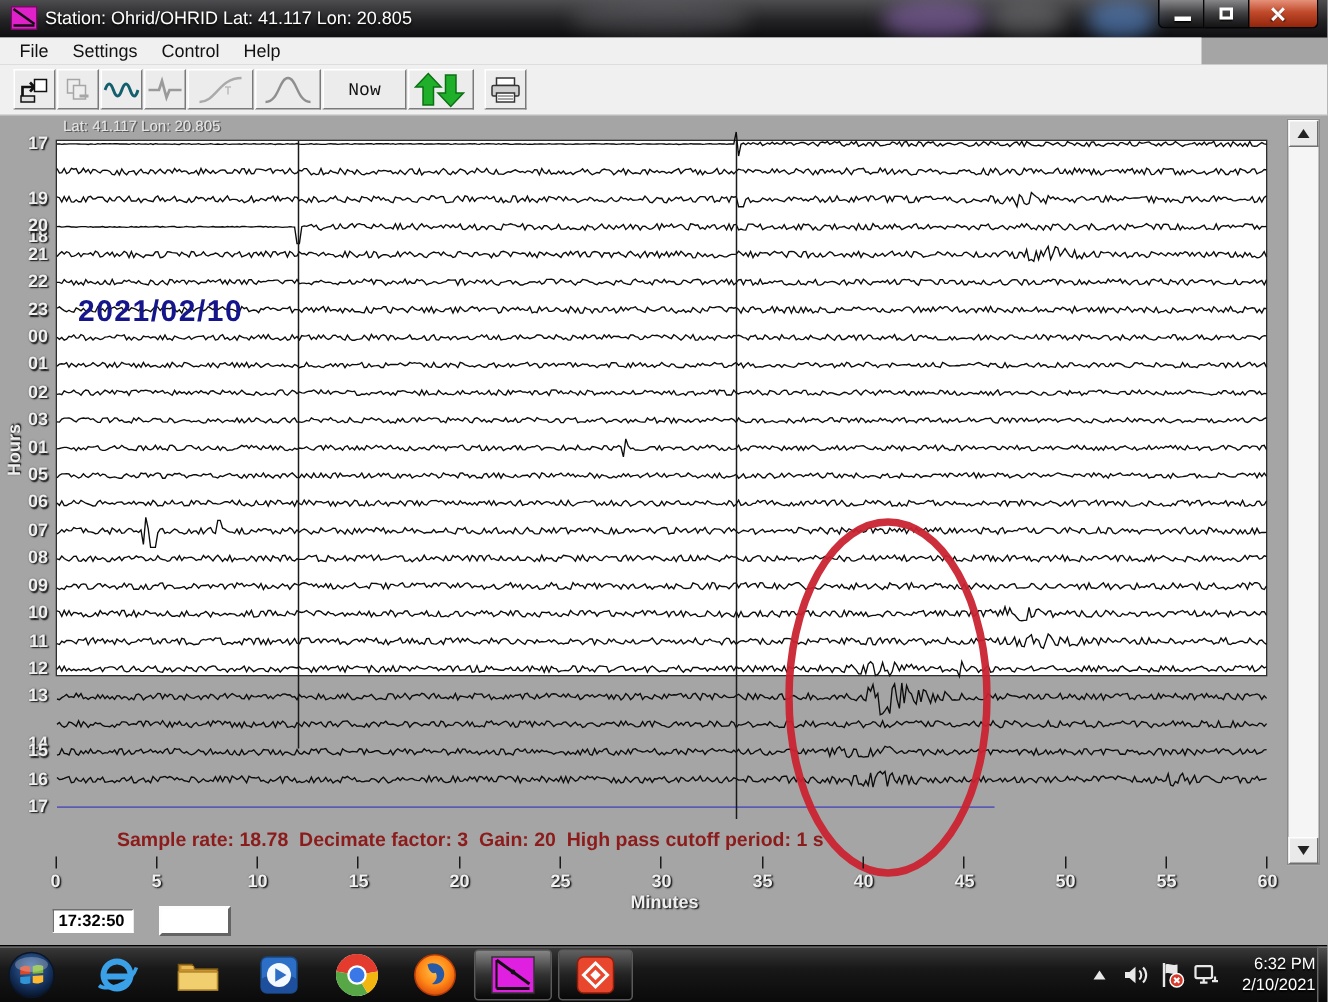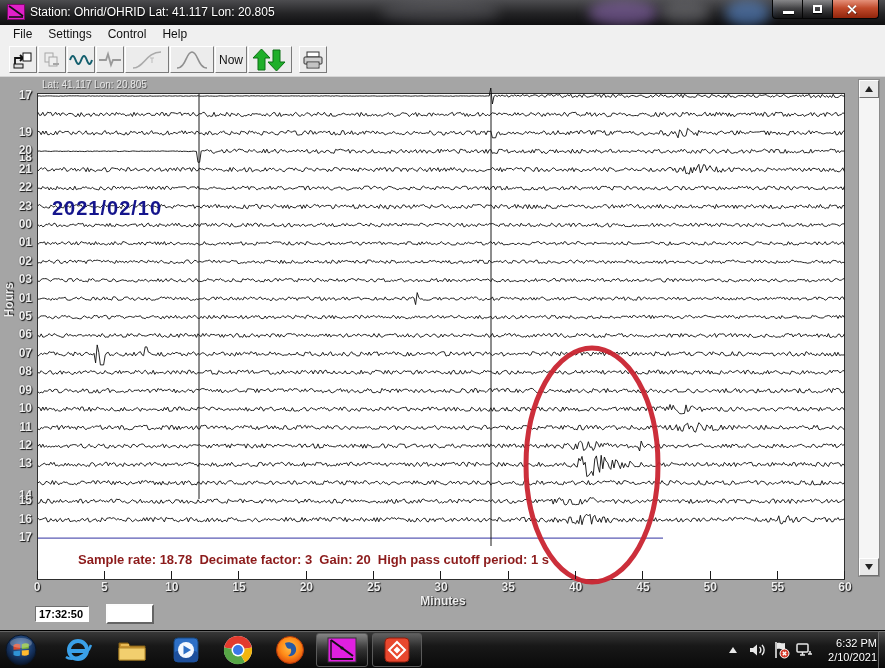--- a/index.html
+++ b/index.html
@@ -31,42 +31,42 @@
   .win-btn.close {
     width:47px; border-radius:0 0 4px 0;
     background:linear-gradient(#e5917a,#c14a2b 45%,#92250c);
   }
   .glyph-min { position:absolute; left:10px; top:11px; width:11px; height:3px; background:#fff; box-shadow:0 1px 1px #000; }
   .glyph-max { position:absolute; left:10px; top:5px; width:9px; height:8px; border:2px solid #fff; box-shadow:0 1px 1px #000; }
   .glyph-x1,.glyph-x2 { position:absolute; left:18px; top:4px; width:2px; height:11px; background:#fff; box-shadow:0 1px 1px rgba(0,0,0,.6); }
   .glyph-x1 { transform:rotate(45deg); } .glyph-x2 { transform:rotate(-45deg); }
   
   #menubar {
-    position:absolute; left:0; top:25px; width:885px; height:18px; background:#f0f0f0;
+    position:absolute; left:0; top:25px; width:801px; height:18px; background:#f0f0f0;
     display:flex; align-items:center; padding-left:5px; font-size:12px; color:#111;
   }
   .menu-item { padding:1px 8px 2px 8px; }
   
   #toolbar {
     position:absolute; left:0; top:43px; width:885px; height:34px; background:#f0f0f0;
     border-bottom:1px solid #d6d6d6; display:flex; align-items:center; padding-left:9px;
   }
   .tool-btn {
     width:28px; height:27px; margin-right:1px; background:#ececec;
     border:1px solid; border-color:#ffffff #7a7a7a #7a7a7a #ffffff;
     display:flex; align-items:center; justify-content:center; padding:0;
   }
-  .tool-btn.txt { width:32px; font-size:12px; color:#111; font-family:Liberation Sans, sans-serif; }
+  .tool-btn.txt { width:56px; font-size:12px; color:#111; font-family:Liberation Mono, monospace; }
   .tool-btn.wide { width:44px; }
   .tb-gap { width:6px; }
   
   #client { position:absolute; left:0; top:77px; width:885px; height:553px; background:#a5a5a5; }
   #latlon-label { position:absolute; left:42px; top:2px; font-size:10px; color:#e6e6e6; text-shadow:1px 1px 0 #5a5a5a; }
   #plot {
-    position:absolute; left:37px; top:16px; width:808px; height:487px;
+    position:absolute; left:37px; top:16px; width:808px; height:358px;
     background:#fff; border:1px solid #2e2e2e;
   }
   #traces { position:absolute; left:0; top:0; overflow:visible; }
   #date-label {
     position:absolute; left:14px; top:103px; font-size:20px; font-weight:bold;
     color:#15158c; letter-spacing:1px;
   }
   #status-line {
     position:absolute; left:40px; top:458px; font-size:13px; font-weight:bold;
     color:#8c1b1b; white-space:pre;

